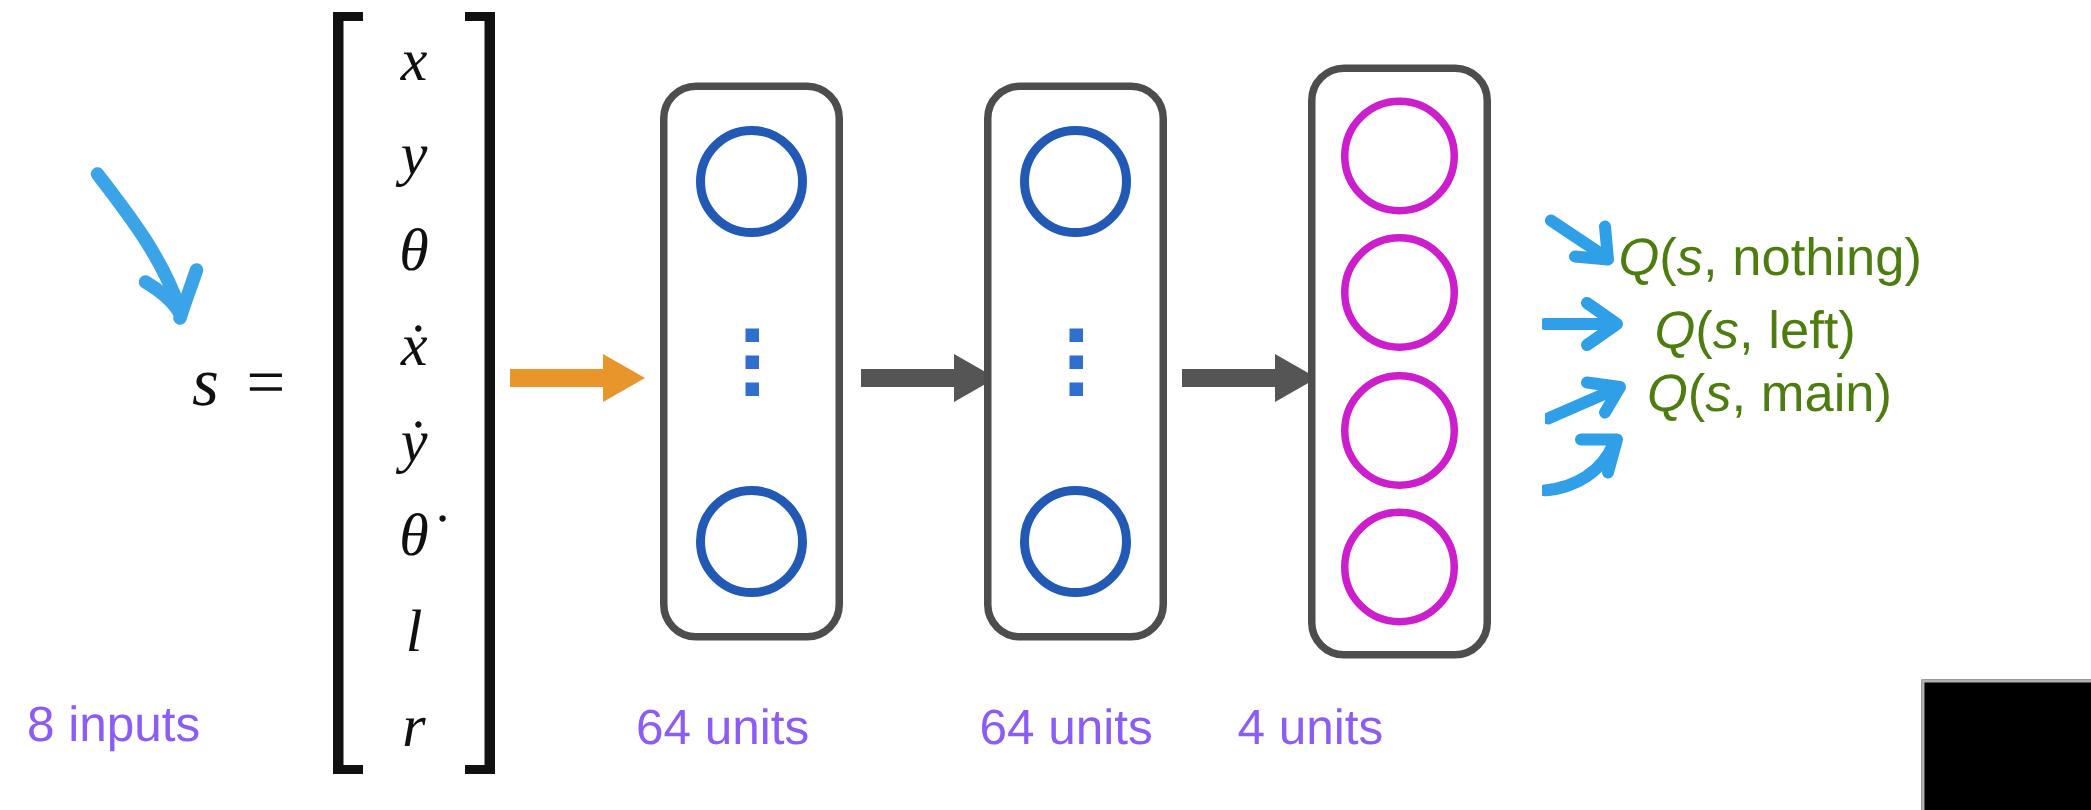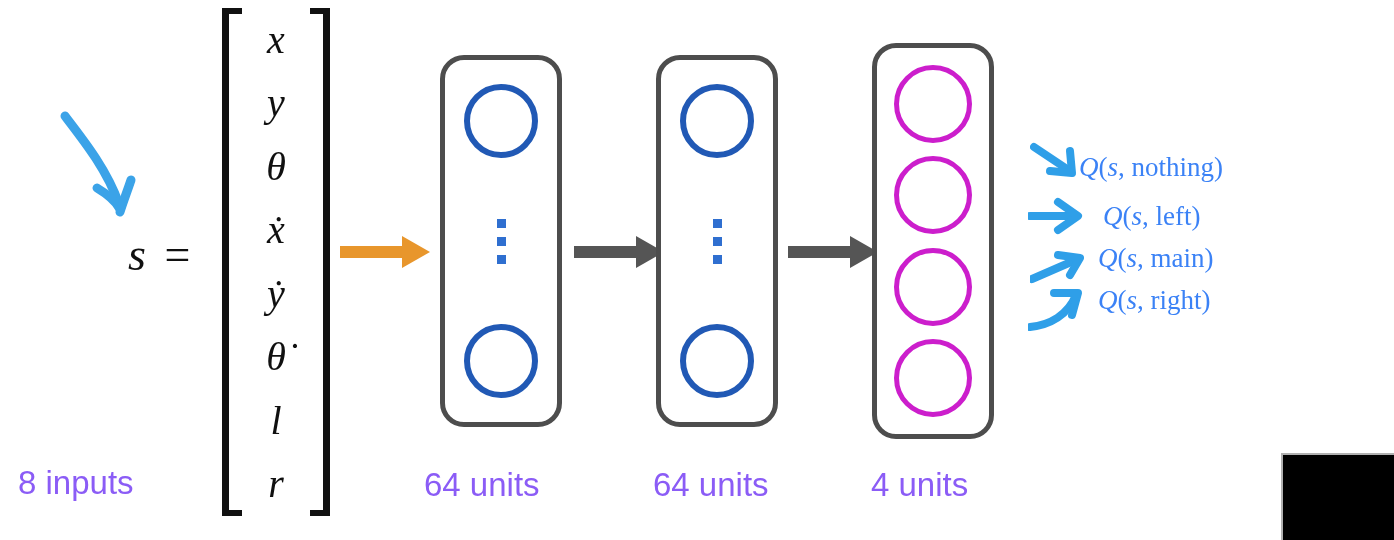--- a/index.html
+++ b/index.html
@@ -138,28 +138,28 @@
   .caption {
     position: absolute;
     color: #8b5cf6;
     font-size: 33px;
     font-family: "Liberation Sans", sans-serif;
     white-space: nowrap;
   }
   #cap-inputs { left: 18px;  top: 464px; }
   #cap-l1     { left: 424px; top: 466px; }
   #cap-l2     { left: 653px; top: 466px; }
-  #cap-l3     { left: 871px; top: 466px; }
+  #cap-l3     { left: 825px; top: 466px; }
 
   
   .q-label {
     position: absolute;
-    font-family: Liberation Serif, serif;
-    font-size: 27px;
-    color: #3b82f6;
+    font-family: Liberation Sans, sans-serif;
+    font-size: 35px;
+    color: #4d7c0f;
     white-space: nowrap;
   }
   .q-label .var { font-style: italic; }
   #q0 { left: 1079px; top: 152px; }
   #q1 { left: 1103px; top: 201px; }
   #q2 { left: 1098px; top: 243px; }
   #q3 { left: 1098px; top: 285px; }
 
   .q-arrow {
     position: absolute;
@@ -277,23 +277,20 @@
 
   <div class="q-label" id="q0">
     <span class="var">Q</span><span>(</span><span class="var">s</span><span>, </span><span>nothing</span><span>)</span>
   </div>
   <div class="q-label" id="q1">
     <span class="var">Q</span><span>(</span><span class="var">s</span><span>, </span><span>left</span><span>)</span>
   </div>
   <div class="q-label" id="q2">
     <span class="var">Q</span><span>(</span><span class="var">s</span><span>, </span><span>main</span><span>)</span>
   </div>
-  <div class="q-label" id="q3">
-    <span class="var">Q</span><span>(</span><span class="var">s</span><span>, </span><span>right</span><span>)</span>
-  </div>
 
   <div class="caption" id="cap-inputs">8 inputs</div>
   <div class="caption" id="cap-l1">64 units</div>
   <div class="caption" id="cap-l2">64 units</div>
   <div class="caption" id="cap-l3">4 units</div>
 
   <div id="black-block"></div>
 
 </div>
 

